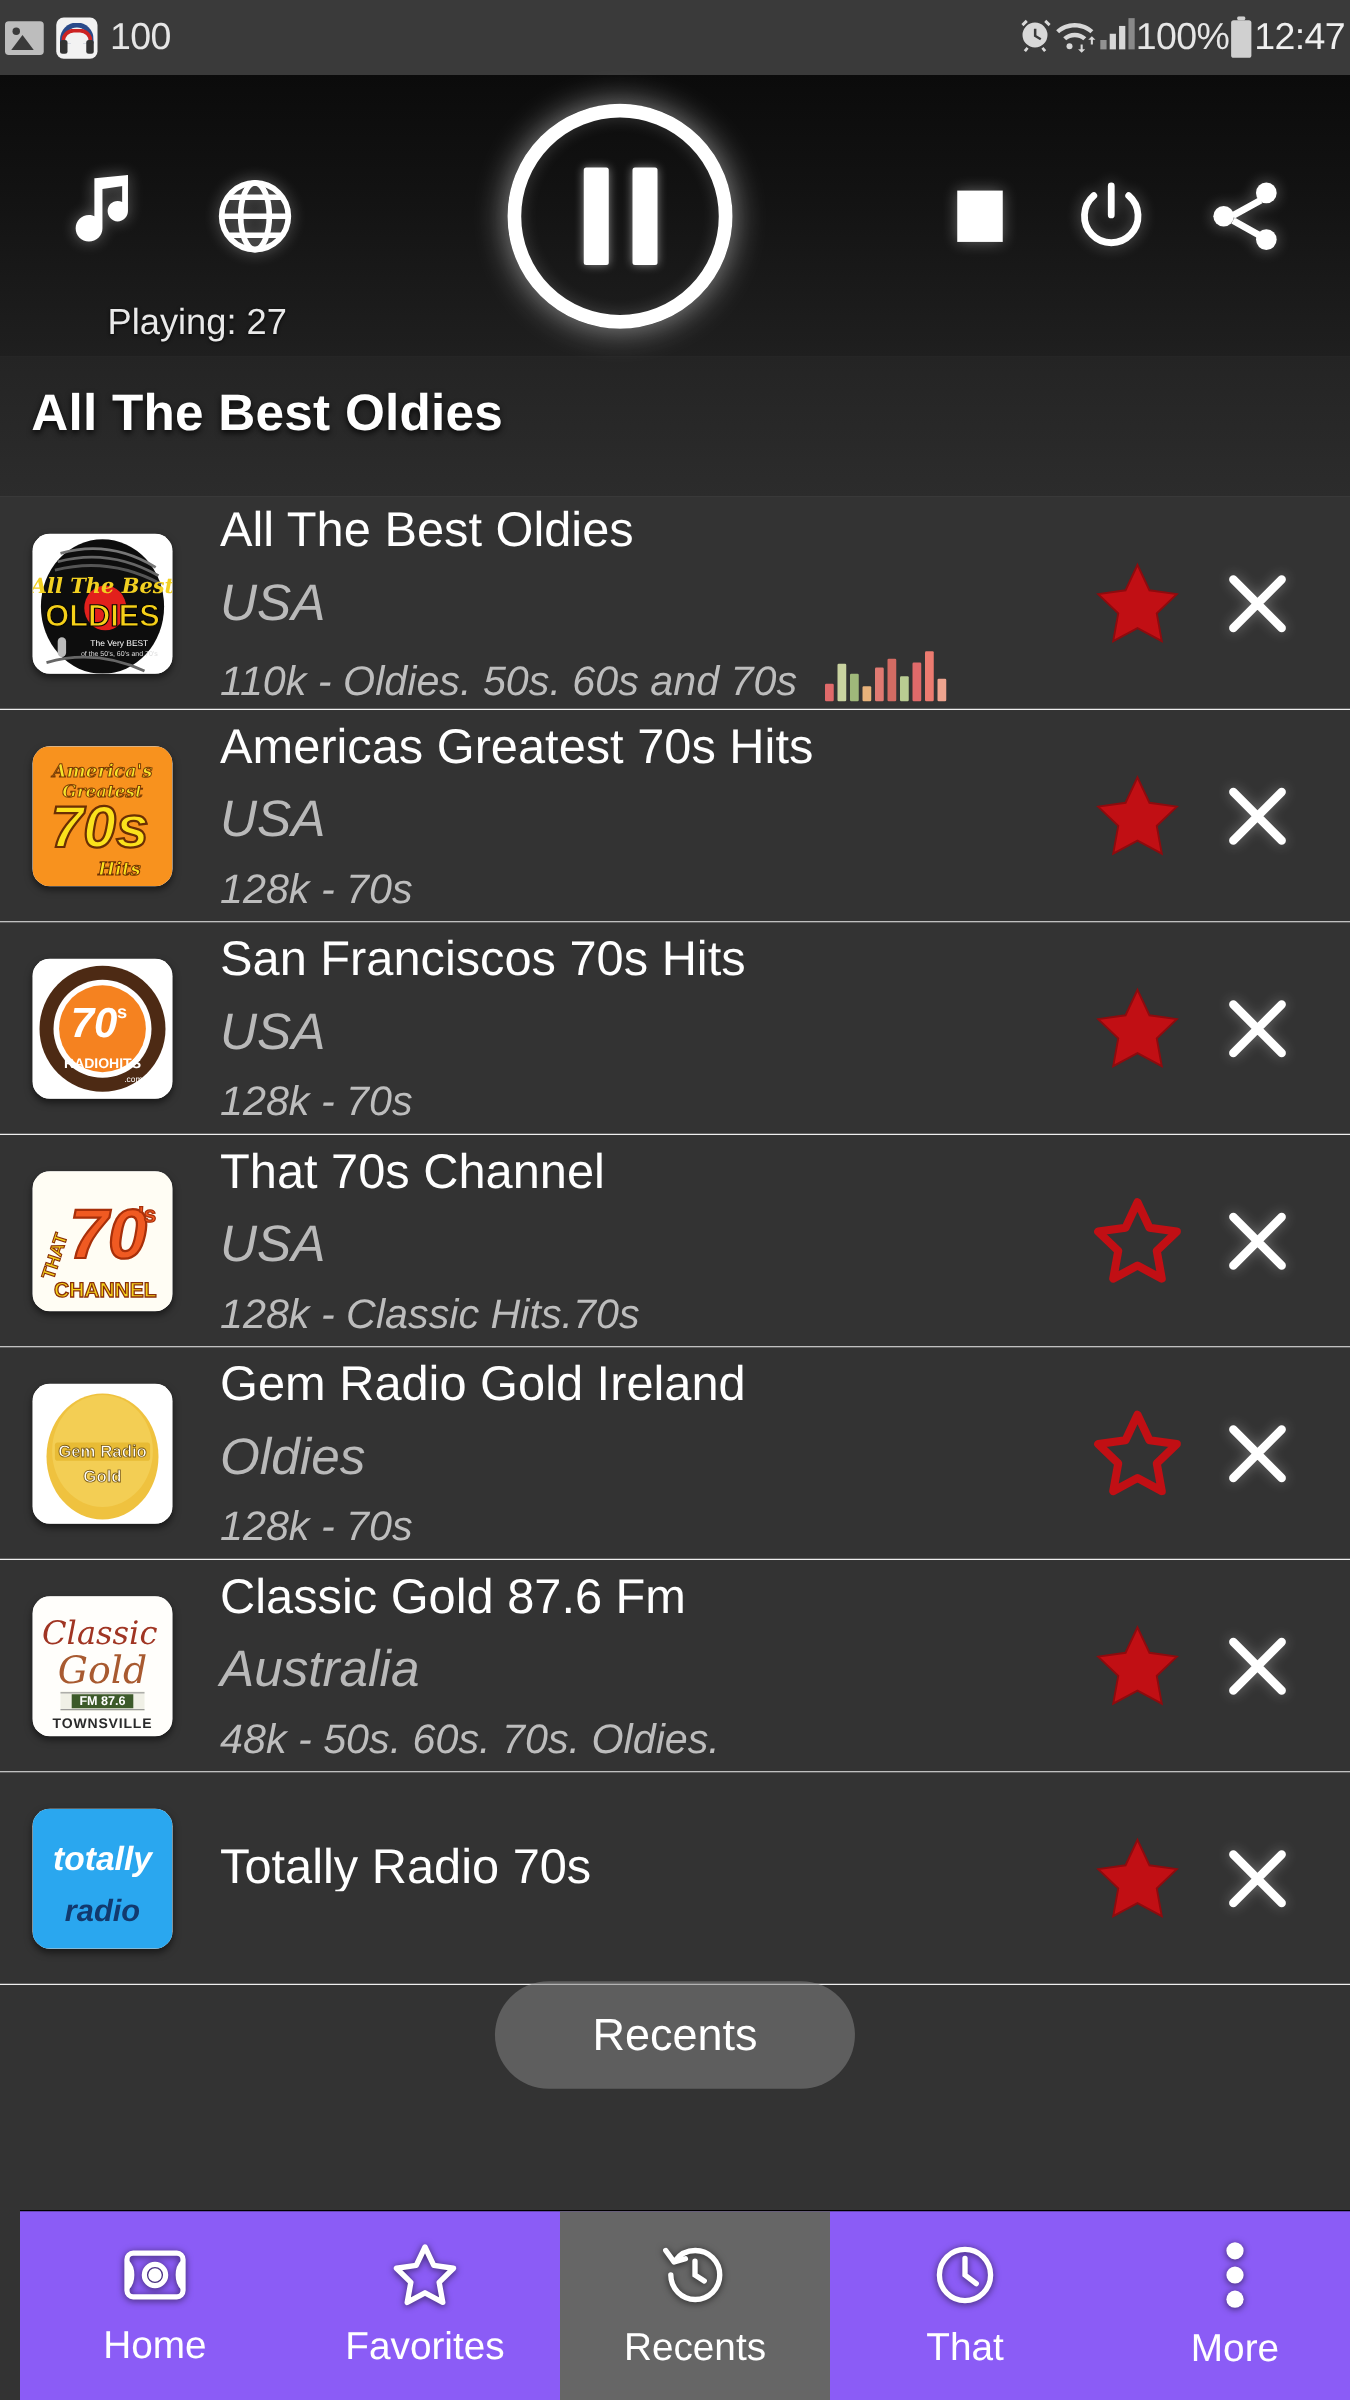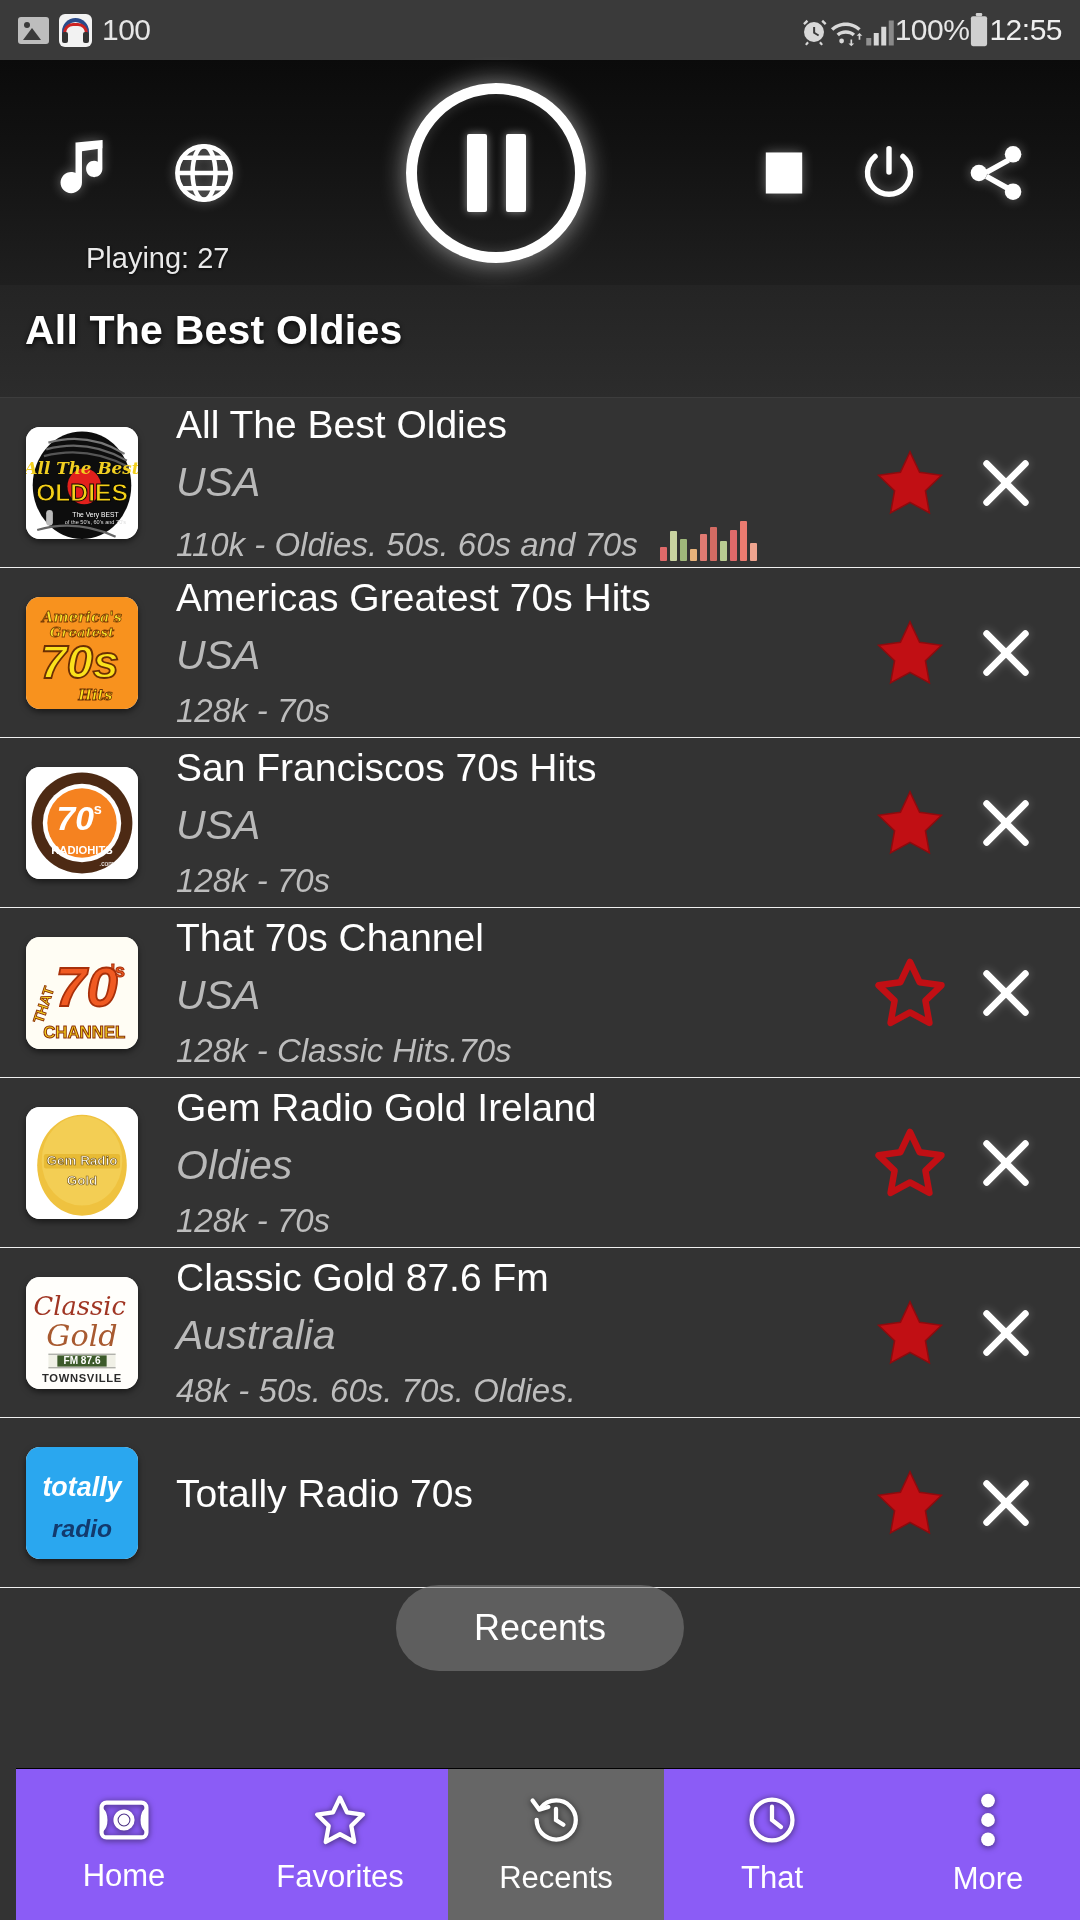--- a/index.html
+++ b/index.html
@@ -7,25 +7,25 @@
   body {
     font-family:"Liberation Sans", sans-serif;
     -webkit-font-smoothing:antialiased;
   }
 
   
   .statusbar {
     height:60px; width:100%;
     background:#3a3a3a;
     display:flex; align-items:center;
-    padding:0 18px;
+    padding:0 4px;
     color:#d8d8d8;
   }
   .sb-left { display:flex; align-items:center; gap:10px; }
-  .sb-right { margin-left:auto; display:flex; align-items:flex-end; }
+  .sb-right { margin-left:auto; display:flex; align-items:flex-start; }
   .sb-text { font-size:30px; color:#e6e6e6; letter-spacing:-0.5px; }
   .sb-time { font-size:30px; color:#efefef; letter-spacing:-0.5px; }
 
   .ic-image { width:31px; height:27px; background:#bdbdbd; border-radius:3px; position:relative; }
   .ic-image:after {
     content:""; position:absolute; left:5px; bottom:4px;
     width:0;height:0;border-left:9px solid transparent;border-right:9px solid transparent;
     border-bottom:12px solid #3a3a3a;
   }
   .ic-image:before {
@@ -206,21 +206,21 @@
       <rect x="1" y="15" width="4" height="6" opacity="0.55"></rect>
       <rect x="7" y="11" width="4" height="10"></rect>
       <rect x="13" y="6" width="4" height="15"></rect>
       <rect x="19" y="1" width="4" height="20" opacity="0.5"></rect>
     </svg>
     <div class="sb-text">100%</div>
     <svg class="sbi" width="20" height="34" viewBox="0 0 14 26" fill="#d0d0d0">
       <rect x="4.5" y="0" width="5" height="2.4" rx="1"></rect>
       <rect x="0.8" y="2.4" width="12.4" height="23" rx="1.6"></rect>
     </svg>
-    <div class="sb-time">12:55</div>
+    <div class="sb-time">12:47</div>
   </div>
 </div>
 
 <div class="player">
   <div class="player-row">
     <div class="pbtn">
       <svg width="62" height="68" viewBox="0 0 24 26" fill="#ffffff">
         <path d="M9.3 1.2l10.2-1v3.2L11.6 4.6v12.1c0 2.3-1.9 4.1-4.2 4.1S3.3 19 3.3 16.7s1.9-4.1 4.1-4.1c.6 0 1.2.1 1.7.4V1.2z"></path>
         <path d="M19.5 0.2v11.2c0 1.8-1.4 3.2-3.2 3.2-1.7 0-3.1-1.4-3.1-3.2s1.4-3.1 3.1-3.1c.5 0 1 .1 1.4.3V1.1l1.8-.9z"></path>
       </svg>

